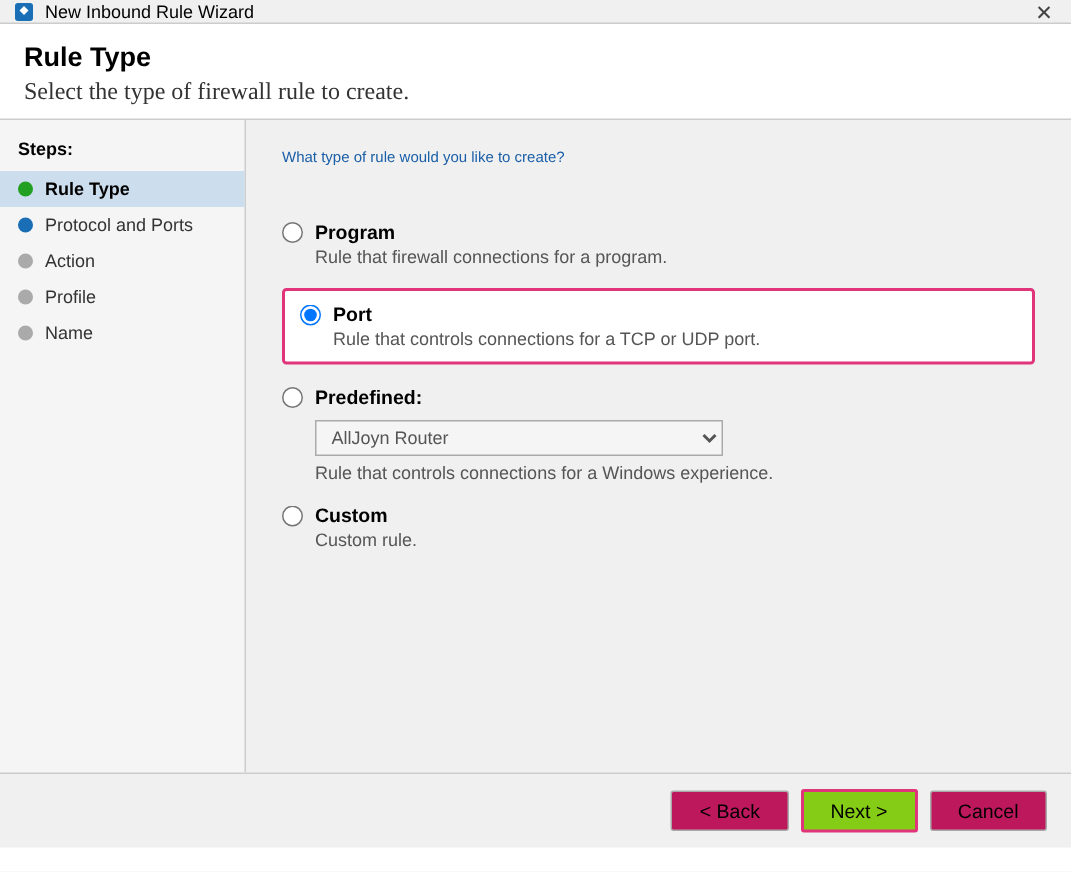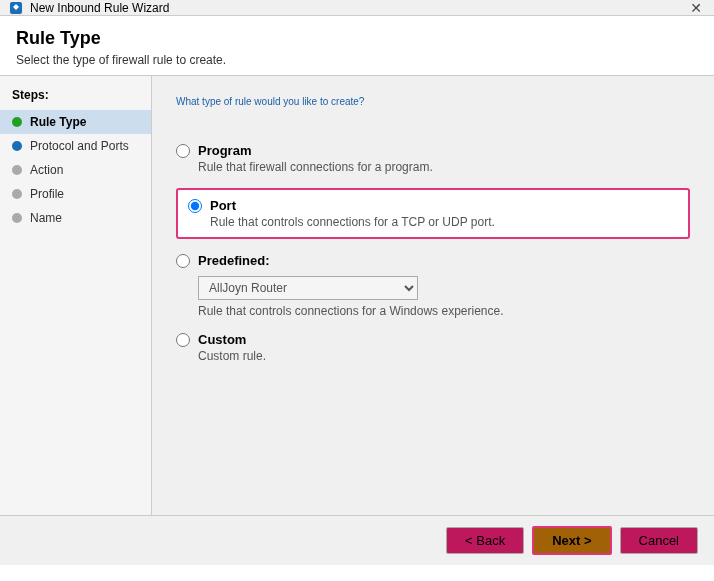--- a/index.html
+++ b/index.html
@@ -64,32 +64,33 @@
     }
 
     .header-section h1 {
       font-size: 18px;
       font-weight: 600;
       color: #000;
       margin-bottom: 4px;
     }
 
     .header-section p {
-      font-size: 12px;
+      font-size: 16px;
       color: #333;
+      font-family: Liberation Serif, serif;
     }
 
     .content-area {
       display: flex;
       flex: 1;
       overflow: hidden;
     }
 
     .sidebar {
-      width: 152px;
+      width: 164px;
       background: #f5f5f5;
       border-right: 1px solid #ccc;
       padding: 12px 0;
       flex-shrink: 0;
     }
 
     .sidebar-title {
       font-weight: 700;
       font-size: 12px;
       padding: 0 12px 8px 12px;
@@ -173,21 +174,21 @@
       background: #fff;
       margin-bottom: 14px;
     }
 
     .predefined-section {
       margin-bottom: 14px;
     }
 
     .predefined-select {
       margin: 6px 0 4px 22px;
-      width: 220px;
+      width: 272px;
       padding: 3px 6px;
       font-size: 12px;
       border: 1px solid #aaa;
       background: #f5f5f5;
       color: #555;
       appearance: auto;
     }
 
     .footer {
       display: flex;
@@ -204,22 +205,22 @@
       font-size: 13px;
       border: 1px solid #aaa;
       background: #be185d;
       cursor: pointer;
       border-radius: 2px;
       color: #000;
     }
 
     .footer-btn.primary {
       border: 2px solid #e0357a;
-      background: #a16207;
-      font-weight: 700;
+      background: #84cc16;
+      font-weight: 400;
     }
   </style>
 </head>
 <body>
 
 <div class="title-bar">
   <div class="title-bar-left">
     <svg class="title-bar-icon" viewBox="0 0 16 16">
       <rect x="2" y="2" width="12" height="12" rx="2" fill="#1a6eb5"></rect>
       <path d="M8 4 L11 7 L8 10 L5 7 Z" fill="white"></path>

